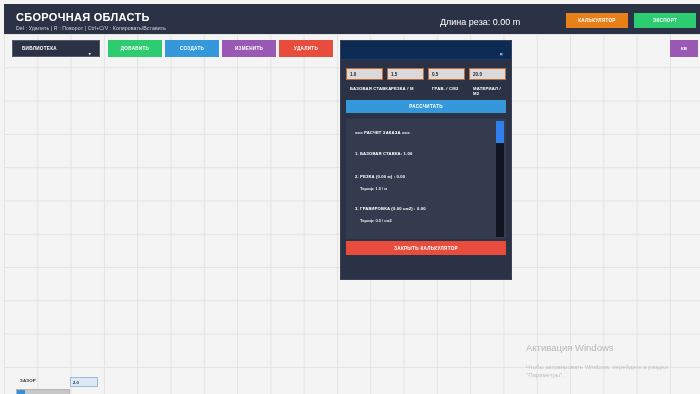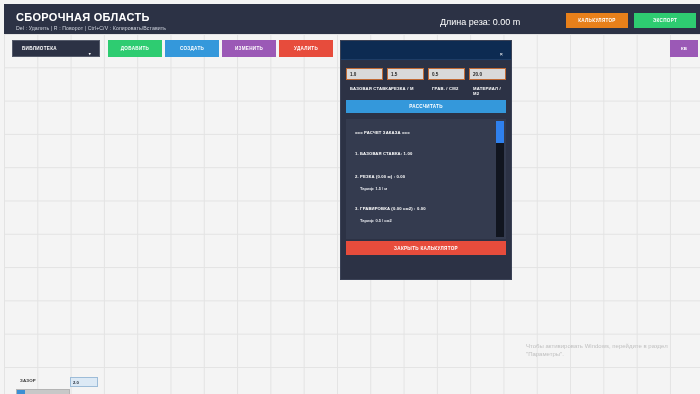--- a/index.html
+++ b/index.html
@@ -382,14 +382,15 @@
 <div id="gap-panel">
   <div id="gap-label">ЗАЗОР</div>
   <div id="gap-slider">
     <div id="gap-fill"></div>
     <span id="gap-slider-value">2.00</span>
   </div>
   <div id="gap-input">2.0</div>
 </div>
 
 <div id="watermark">
+  <div id="wm-title">Активация Windows</div>
   <div id="wm-sub">Чтобы активировать Windows, перейдите в раздел "Параметры".</div>
 </div>
 
 </body></html>

